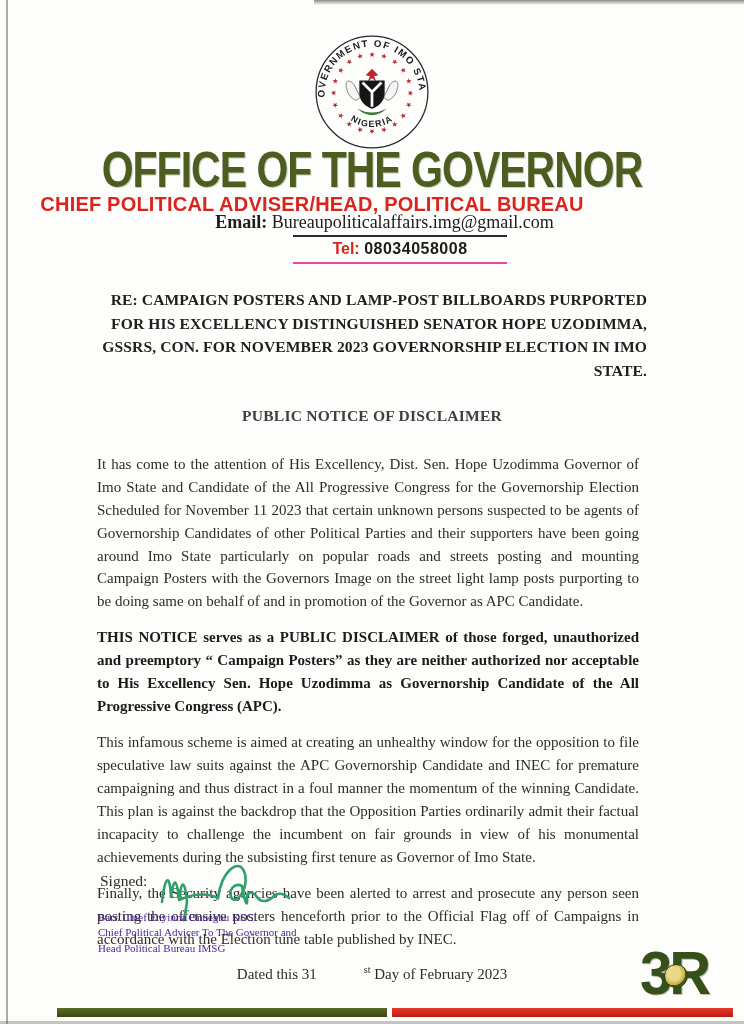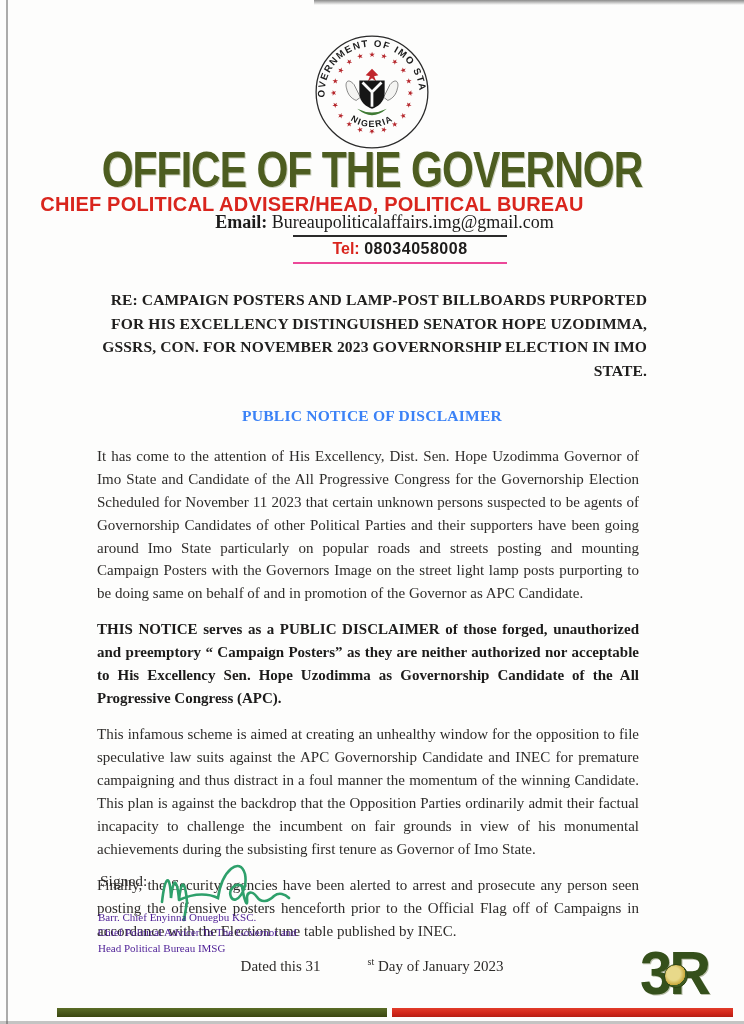--- a/index.html
+++ b/index.html
@@ -49,22 +49,22 @@
 
   
   .content{
     position:absolute;top:288px;left:97px;width:550px;
   }
   .subject{
     font-weight:bold;font-size:15.6px;line-height:1.52;text-align:right;
     color:#1f1e1d;margin:0 0 24px 0;letter-spacing:.1px;
   }
   .notice-title{
-    font-weight:bold;font-size:15.6px;text-align:center;color:#3b82f6;
-    margin:0 0 20px 0;letter-spacing:.2px;
+    font-weight:bold;font-size:15.6px;text-align:center;color:#404040;
+    margin:0 0 28px 0;letter-spacing:.2px;
   }
   .para{
     font-size:15px;line-height:1.53;text-align:justify;margin:0 8px 13px 0;
   }
   .para.bold{font-weight:bold;color:#1c1b1a;}
   .date-line{
     text-align:center;font-size:15px;margin:6px 0 0 0;color:#2e2c2a;
   }
   .date-line sup{font-size:10px;margin-left:47px;}
 
@@ -158,21 +158,21 @@
     <span class="num">08034058008</span>
   </div>
 
   <div class="content">
     <p class="subject"><span>RE: CAMPAIGN POSTERS AND LAMP-POST BILLBOARDS PURPORTED FOR HIS EXCELLENCY DISTINGUISHED SENATOR HOPE UZODIMMA, GSSRS, CON. FOR NOVEMBER 2023 GOVERNORSHIP  ELECTION IN IMO STATE.</span></p>
     <p class="notice-title">PUBLIC NOTICE OF DISCLAIMER</p>
     <p class="para">It has come to the attention of His Excellency, Dist. Sen. Hope Uzodimma Governor of Imo State and Candidate of the All  Progressive Congress for the Governorship Election Scheduled for November 11 2023 that certain unknown persons  suspected to be agents of Governorship Candidates of other Political Parties and their supporters have been going around Imo State particularly on popular roads and streets posting and mounting Campaign Posters with the Governors Image  on the street light lamp posts purporting to be doing same on behalf of  and in promotion of the Governor as  APC Candidate.</p>
     <p class="para bold">THIS NOTICE serves as a PUBLIC DISCLAIMER of those forged, unauthorized  and preemptory “ Campaign Posters” as they are neither authorized nor  acceptable to His Excellency Sen. Hope Uzodimma as Governorship Candidate of the All Progressive Congress (APC).</p>
     <p class="para">This infamous scheme is aimed at creating an unhealthy window for the opposition to file speculative law suits against the APC Governorship  Candidate and INEC for premature campaigning and thus distract in a foul manner the momentum of the winning Candidate. This plan is against the backdrop that  the Opposition Parties ordinarily admit their factual incapacity to challenge the incumbent on fair grounds in view of his monumental achievements during the subsisting first tenure as Governor of Imo State.</p>
     <p class="para">Finally, the Security agencies have been alerted to arrest and prosecute any person seen posting the offensive posters henceforth prior to the Official Flag off of Campaigns in accordance with the Election tune table published by INEC.</p>
-    <p class="date-line"><span>Dated this 31</span><sup>st</sup><span> Day of January 2023</span></p>
+    <p class="date-line"><span>Dated this 31</span><sup>st</sup><span> Day of February 2023</span></p>
   </div>
 
   <div class="signed-block">Signed:</div>
   <svg class="signature-svg" width="190" height="70" viewBox="0 0 190 70">
     <path d="M14,50 C17,24 22,20 23,46 C25,26 29,24 31,48 C33,28 37,26 39,50 L36,68
              M31,48 C48,40 62,42 70,46
              C74,18 92,4 97,22 C100,38 88,54 83,45 C80,38 87,30 94,34
              C96,48 100,58 99,46 C99,40 104,38 109,45 C113,51 120,50 126,44 C131,40 137,42 141,46" fill="none" stroke="#2ea06b" stroke-width="2.6" stroke-linecap="round"></path>
   </svg>
   <div class="signatory">

